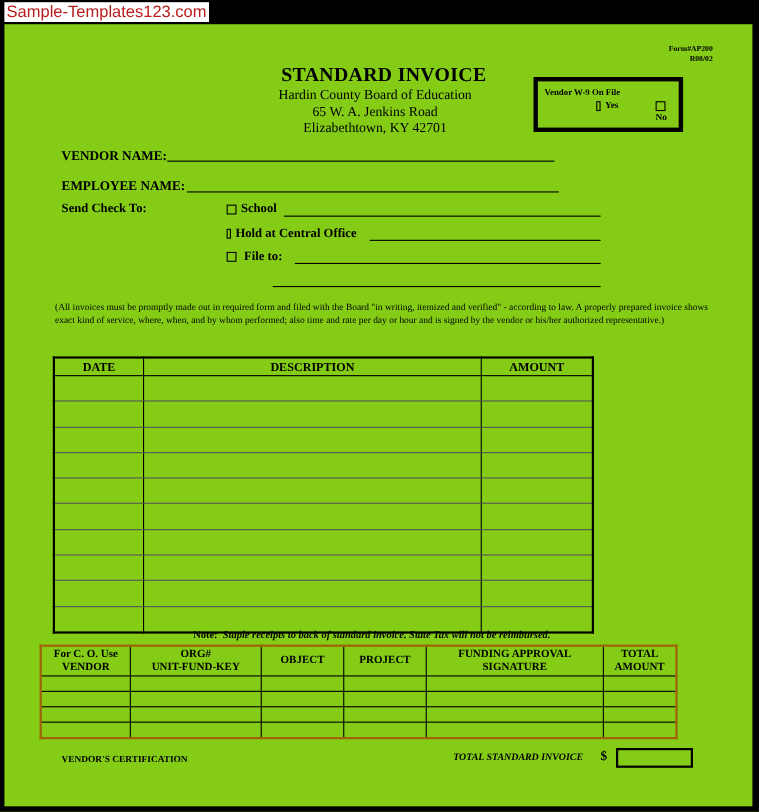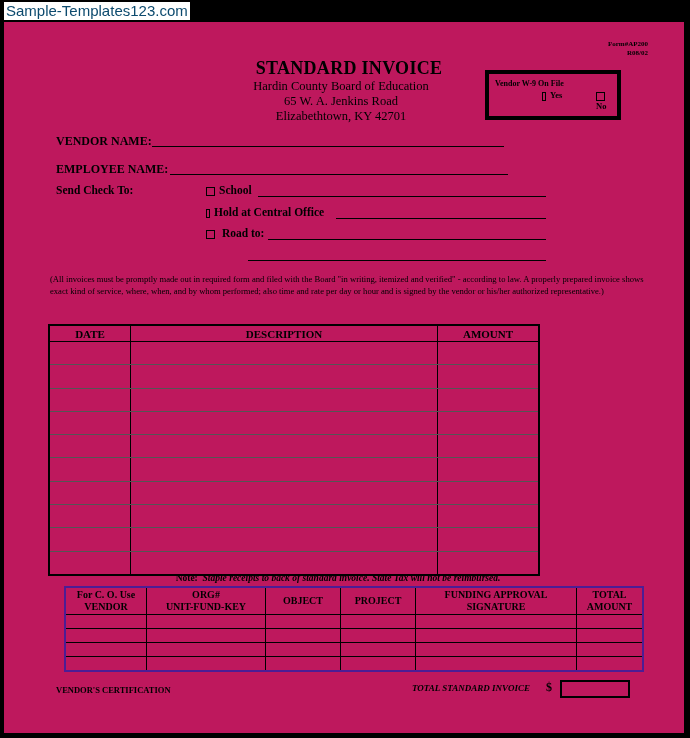--- a/index.html
+++ b/index.html
@@ -1,38 +1,38 @@
 <!DOCTYPE html>
 <html><head>
 <meta charset="utf-8">
 <style>
   html, body { margin:0; padding:0; }
   body { width:690px; height:738px; background:#000; position:relative; overflow:hidden; font-family:"Liberation Serif", serif; color:#000; }
-  .page { position:absolute; left:4px; top:22px; width:680px; height:711px; background:#be185d;text-decoration:underline; }
-  .watermark { position:absolute; left:4px; top:2px; font-family:"Liberation Sans", sans-serif; font-size:15px; color:#0c4a6e; background:#fff; padding:0 2px; line-height:18px; }
+  .page { position:absolute; left:4px; top:22px; width:680px; height:711px; background:#84cc16;text-decoration:underline; }
+  .watermark { position:absolute; left:4px; top:2px; font-family:"Liberation Sans", sans-serif; font-size:15px; color:#b91c1c; background:#fff; padding:0 2px; line-height:18px; }
   .topstrip { position:absolute; left:0; top:0; width:690px; height:22px; background:#000; }
   .abs { position:absolute; }
   .formno { right:36px; top:18px; font-size:7px; font-weight:bold; text-align:right; line-height:9px; }
   .title { left:200px; top:36px; width:290px; text-align:center; font-size:18px; font-weight:bold; letter-spacing:0.3px; }
   .addr { left:192px; top:57px; width:290px; text-align:center; font-size:12.5px; line-height:15px; }
   .w9box { left:481px; top:48px; width:128px; height:42px; border:4px solid #000; }
   .w9title { left:6px; top:5px; font-size:8px; font-weight:bold;text-align:right; }
   .w9opt { font-size:8.5px; font-weight:bold; top:16px;margin-left:44px; }
   .cb { display:inline-block; width:7px; height:7px; border:1.3px solid #000; vertical-align:middle; margin-right:4px; }
   .cb.thin { width:2px; border-width:1px; }
   .lbl { font-size:12px; font-weight:bold; }
   .line { position:absolute; border-bottom:1.3px solid #000; height:0; }
   .note-small { left:46px; top:251px; width:600px; font-size:8.6px; line-height:12px; }
   table { border-collapse:collapse; position:absolute; }
   .main { left:44px; top:302px; width:492px; border:2px solid #000; }
   .main th { font-size:11px; font-weight:bold; height:15px; border:1px solid #000; padding:0; }
   .main td { height:22.3px; border:1px solid #555; border-left:1px solid #000; border-right:1px solid #000; padding:0; }
   .note2 { left:44px; top:551px; width:580px; text-align:center; font-size:9.5px; font-weight:bold; }
   .note2 i { font-style:italic; }
-  .bottom { left:60px; top:564px; width:580px; border:2px solid #4c1d95; }
+  .bottom { left:32px; top:564px; width:580px; border:2px solid #a16207; }
   .bottom th { font-size:10px; font-weight:bold; border:1px solid #000; padding:0; height:26px; line-height:12px; }
   .bottom td { height:13px; border:1px solid #000; padding:0; }
   .cert { left:52px; top:663px; font-size:8.5px; font-weight:bold; }
   .total-lbl { left:408px; top:661px; font-size:9px; font-weight:bold; font-style:italic; }
   .dollar { left:542px; top:658px; font-size:12px; font-weight:bold; }
   .total-box { left:556px; top:658px; width:66px; height:14px; border:2px solid #000; }
 </style>
 </head>
 <body>
 
@@ -75,21 +75,21 @@
     <span class="cb"></span><span>School</span>
   </div>
   <div class="line" style="left:254px; top:174px; width:288px;"></div>
 
   <div class="abs lbl" style="left:202px; top:184px; font-size:11.5px;">
     <span class="cb thin"></span><span>Hold at Central Office</span>
   </div>
   <div class="line" style="left:332px; top:196px; width:210px;"></div>
 
   <div class="abs lbl" style="left:202px; top:205px; font-size:11.5px;">
-    <span class="cb"></span>&nbsp;<span>Road to:</span>
+    <span class="cb"></span>&nbsp;<span>File to:</span>
   </div>
   <div class="line" style="left:264px; top:217px; width:278px;"></div>
 
   <div class="line" style="left:244px; top:238px; width:298px;"></div>
 
   <div class="abs note-small">(All invoices must be promptly made out in required form and filed with the Board "in writing, itemized and verified" - according to law.  A properly prepared invoice shows exact kind of service, where, when, and by whom performed; also time and rate per day or hour and is signed by the vendor or his/her authorized representative.)</div>
 
   <table class="main">
     <thead>
       <tr>

